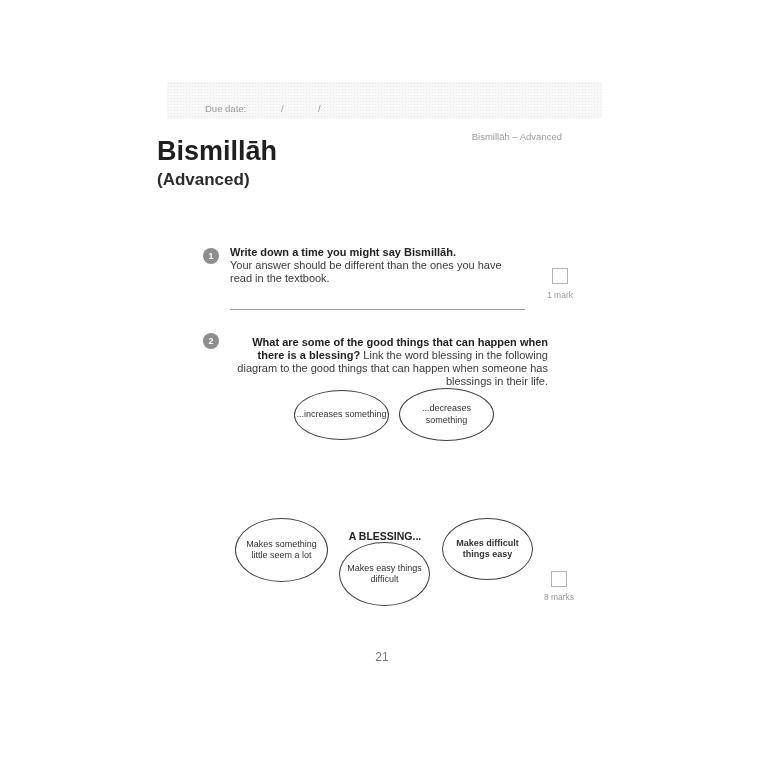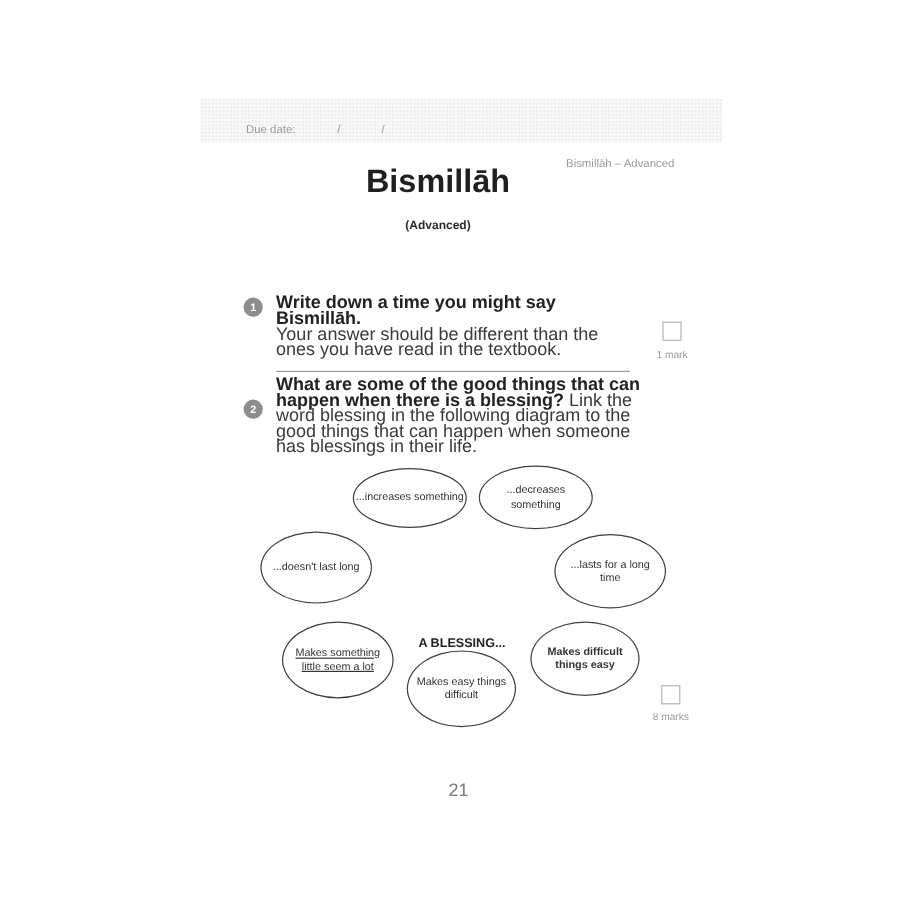--- a/index.html
+++ b/index.html
@@ -17,37 +17,37 @@
     background-image:radial-gradient(#e9e9e9 0.8px, rgba(255,255,255,0) 0.9px);
     background-size:3px 3px;
   }
   .header-band .hdr-text{position:absolute;font-size:9.5px;color:#9a9a9a;white-space:nowrap;}
   .due-label{left:38px;top:21px;}
   .slash1{left:114px;top:21px;}
   .slash2{left:151px;top:21px;}
   .hdr-right{right:40px;top:21px;margin-top:28px;}
 
   
-  .title-wrap{position:absolute;left:167px;top:137px;width:396px;text-align:center;}
+  .title-wrap{position:absolute;left:157px;top:137px;width:396px;}
   .title-main{font-size:27px;font-weight:bold;color:#1f1f1f;letter-spacing:0;line-height:1.1;}
-  .title-sub{font-size:10px;font-weight:bold;color:#2b2b2b;margin-top:16px;}
+  .title-sub{font-size:17px;font-weight:bold;color:#2b2b2b;margin-top:3px;}
 
   
   .qnum{
     position:absolute;width:16px;height:16px;border-radius:50%;
     background:#8d8d8d;color:#ffffff;font-size:9px;font-weight:bold;
     display:flex;align-items:center;justify-content:center;
   }
   .qnum1{left:203px;top:248px;}
   .qnum2{left:203px;top:333px;}
 
-  .qtext{position:absolute;font-size:15px;line-height:13px;color:#3a3a3a;}
+  .qtext{position:absolute;font-size:11px;line-height:13px;color:#3a3a3a;}
   .qtext b{color:#222;}
   .q1text{left:230px;top:246px;width:292px;}
-  .q2text{left:230px;top:314px;width:318px;}
+  .q2text{left:230px;top:336px;width:318px;text-align:right;}
 
   .answer-line{position:absolute;left:230px;top:309px;width:295px;height:0;border-top:1px solid #9a9a9a;}
 
   .checkbox{position:absolute;width:14px;height:14px;border:1.5px solid #b3b3b3;background:#fff;}
   .cb1{left:552px;top:268px;}
   .cb2{left:551px;top:571px;}
   .marks{position:absolute;width:60px;text-align:center;font-size:8.5px;color:#9a9a9a;}
   .marks1{left:530px;top:290px;}
   .marks2{left:529px;top:592px;}
 
@@ -55,30 +55,30 @@
   .node{
     position:absolute;border:1.4px solid #3f3f3f;border-radius:50%;
     display:flex;align-items:center;justify-content:center;text-align:center;
     font-size:9px;line-height:1.25;color:#333;background:#fff;box-sizing:border-box;
     padding:2px 4px;
   }
   .node1{left:294px;top:390px;width:95px;height:50px;padding:2px 1px;}
   .node2{left:399px;top:388px;width:95px;height:53px;padding:2px 1px;}
   .node3{left:217px;top:443px;width:93px;height:60px;}
   .node4{left:462px;top:445px;width:93px;height:62px;}
-  .node5{left:235px;top:518px;width:93px;height:64px;text-decoration:underline;}
+  .node5{left:235px;top:518px;width:93px;height:64px;}
   .node6{left:339px;top:542px;width:91px;height:64px;}
   .node7{left:442px;top:518px;width:91px;height:62px;font-weight:bold;}
 
   .blessing-label{
     position:absolute;left:325px;top:486px;width:120px;text-align:center;
     font-size:10.5px;font-weight:bold;color:#222;margin-top:44px;
   }
 
-  .page-number{position:absolute;left:167px;top:650px;width:430px;text-align:center;font-size:15px;color:#7a7a7a;}
+  .page-number{position:absolute;left:167px;top:650px;width:430px;text-align:center;font-size:12px;color:#7a7a7a;}
 </style>
 </head>
 <body>
 
 <div class="page">
 
   <div class="header-band">
     <span class="hdr-text due-label">Due date:</span>
     <span class="hdr-text slash1">/</span>
     <span class="hdr-text slash2">/</span>
@@ -107,26 +107,20 @@
   <div class="qtext q2text">
     <b>What are some of the good things that can happen when there is a blessing?</b><span> Link the word blessing in the following diagram to the good things that can happen when someone has blessings in their life.</span>
   </div>
 
   <div class="node node1">
     <span>...increases something</span>
   </div>
   <div class="node node2">
     <span>...decreases something</span>
   </div>
-  <div class="node node3">
-    <span>...doesn't last long</span>
-  </div>
-  <div class="node node4">
-    <span>...lasts for a long time</span>
-  </div>
   <div class="node node5">
     <span>Makes something little seem a lot</span>
   </div>
   <div class="node node6">
     <span>Makes easy things difficult</span>
   </div>
   <div class="node node7">
     <span>Makes difficult things easy</span>
   </div>
   <div class="blessing-label">A BLESSING...</div>

